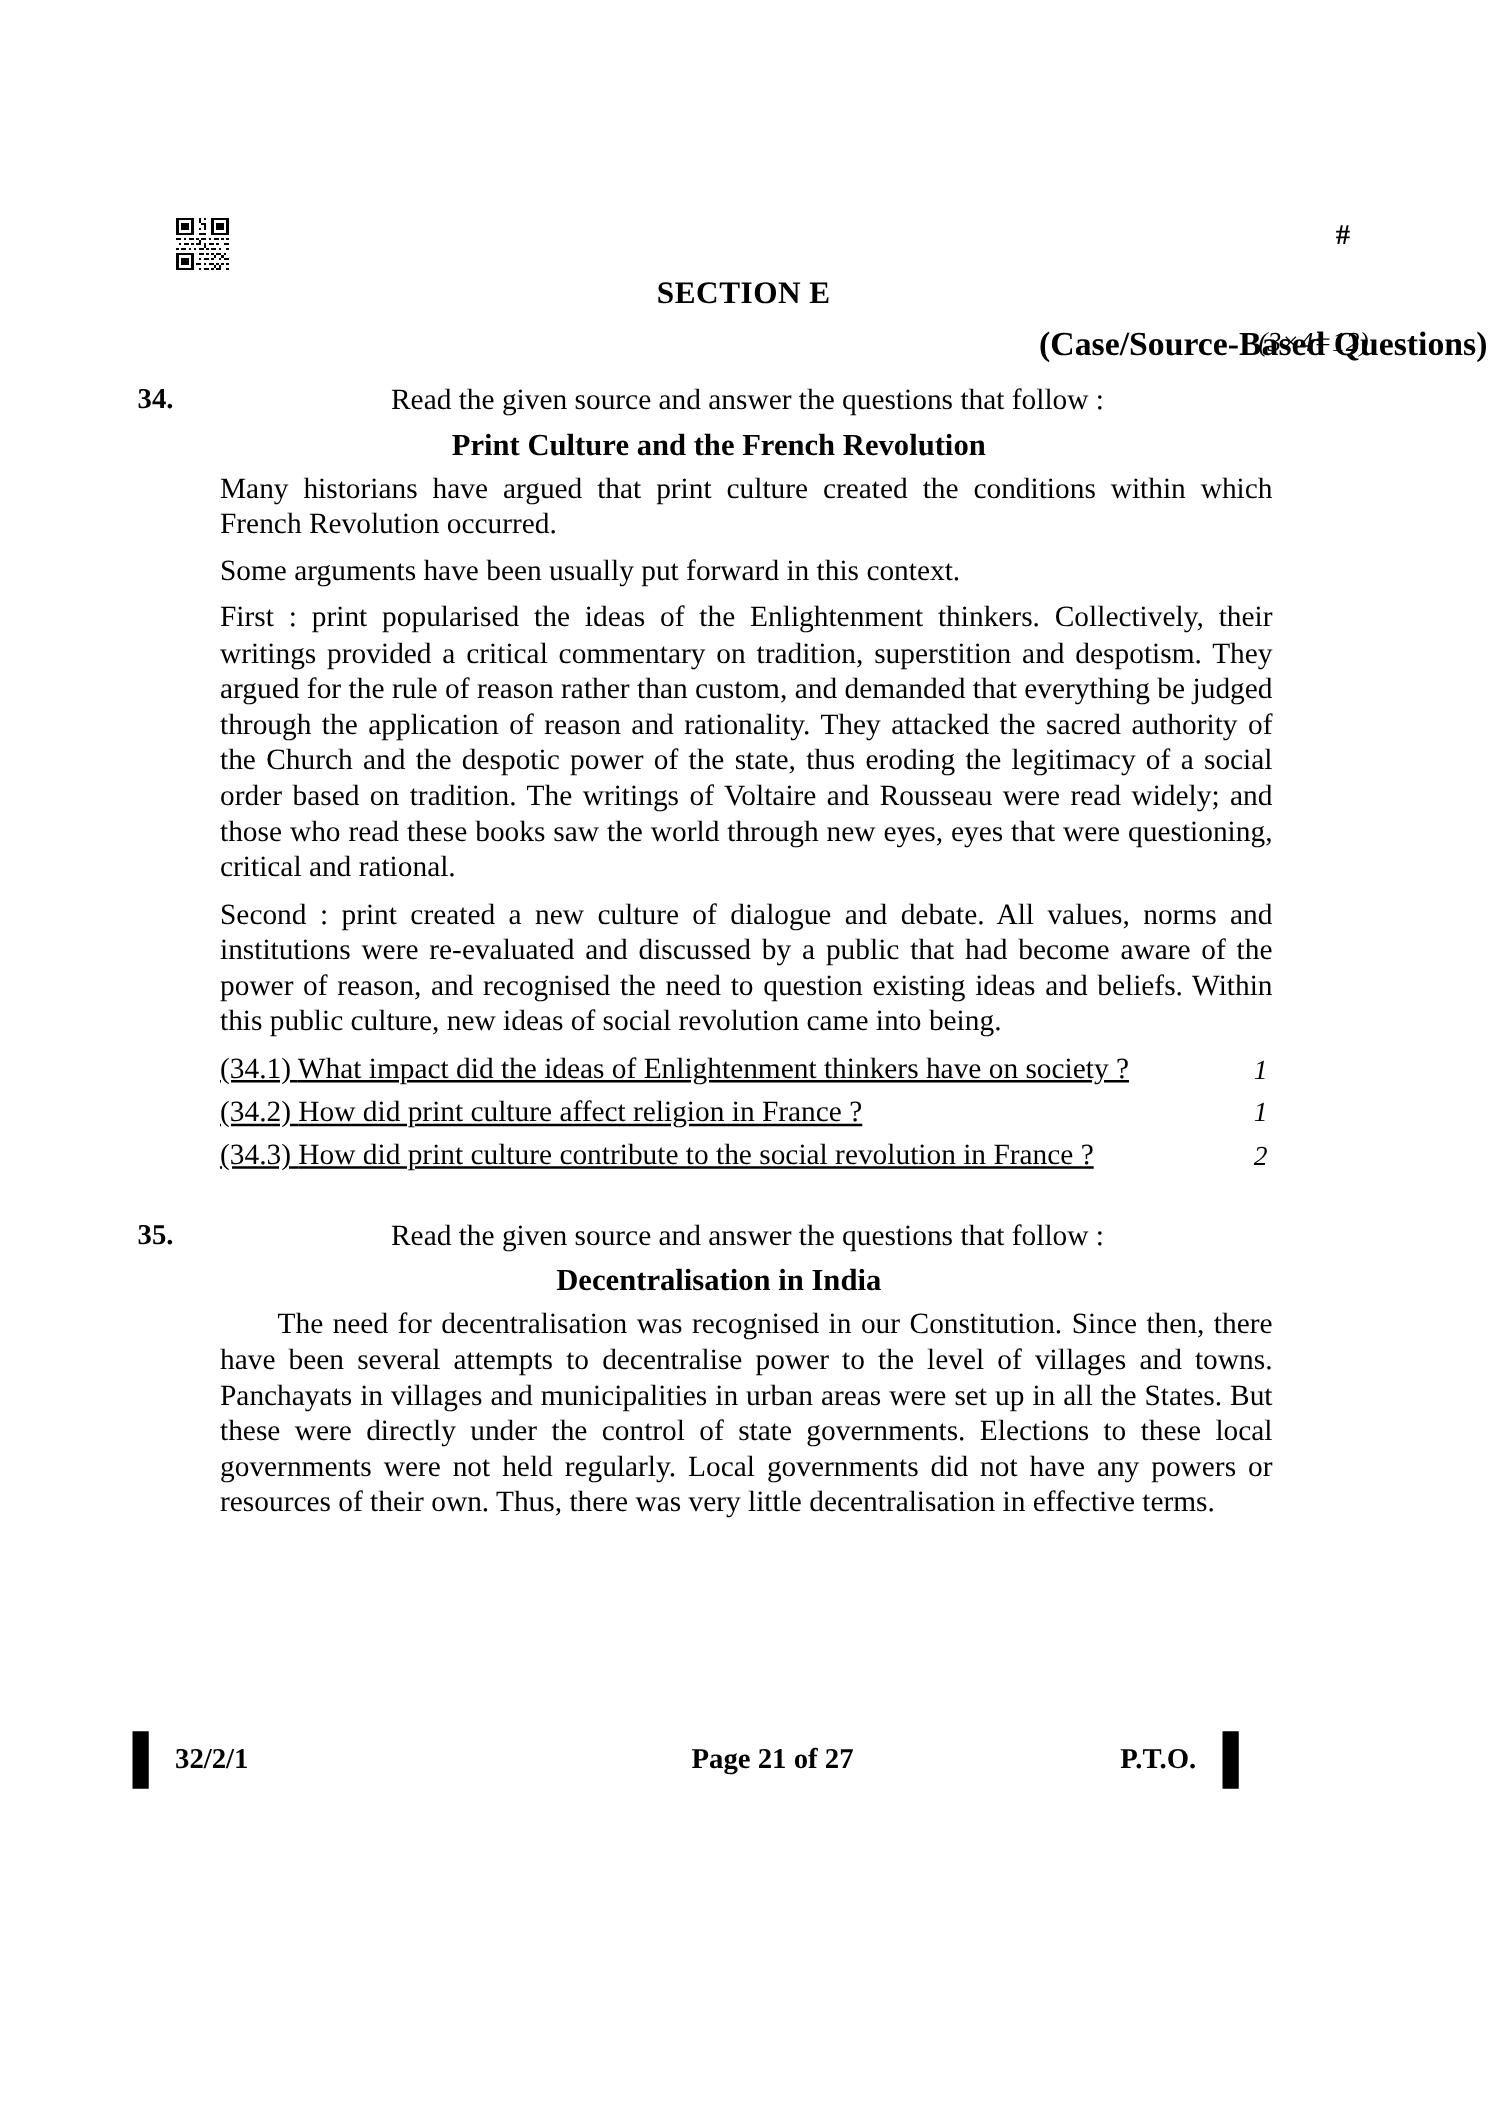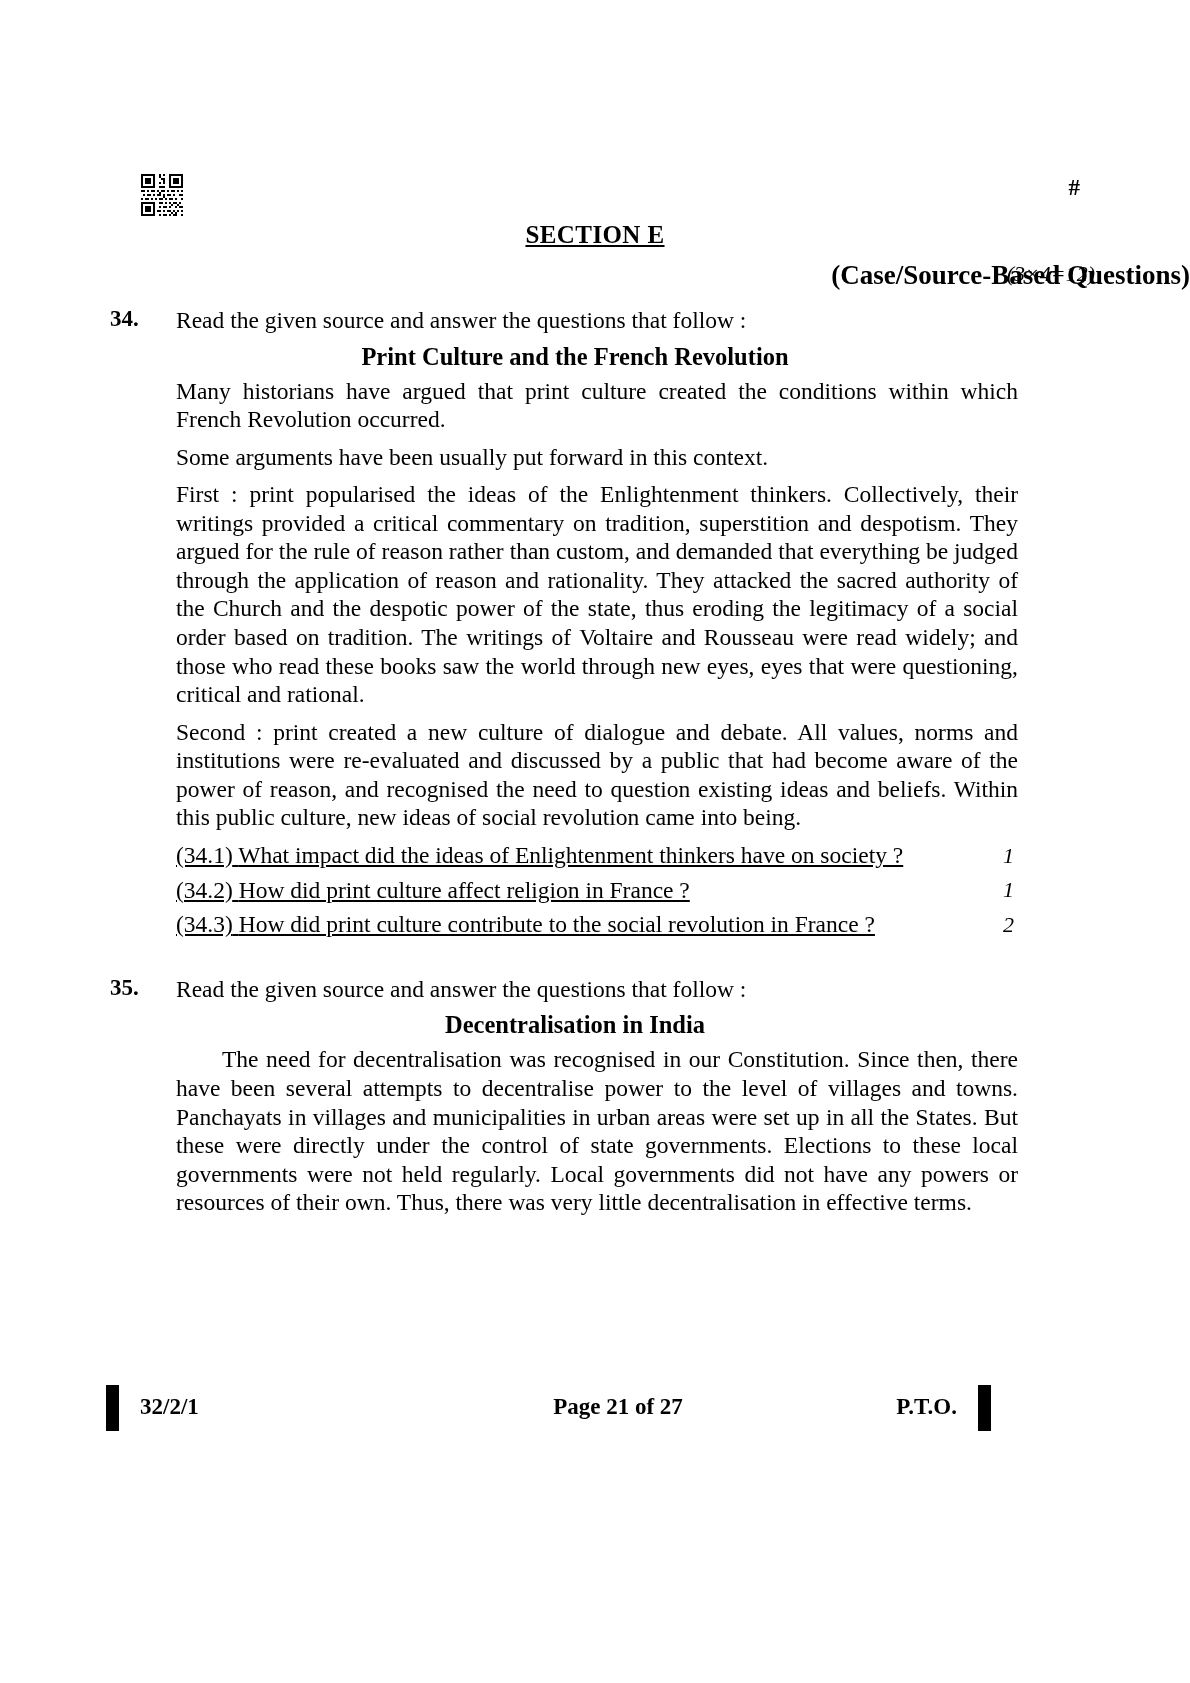--- a/index.html
+++ b/index.html
@@ -45,21 +45,20 @@
 
   .section-title {
     position: absolute;
     left: 0;
     top: 221px;
     width: 1190px;
     text-align: center;
     font-size: 25px;
     font-weight: 700;
     letter-spacing: 0.4px;
-    text-decoration: underline;
   }
   .section-sub {
     position: absolute;
     left: 0;
     top: 260px;
     width: 1190px;
     text-align: right;
     font-size: 27px;
     font-weight: 700;
   }
@@ -90,20 +89,21 @@
     left: 0;
     top: 0;
     width: 62px;
     font-size: 23px;
     font-weight: 700;
   }
   .q-stem {
     margin-left: 66px;
     font-size: 23.5px;
     line-height: 1.22;
+    text-align: center;
   }
 
   .src-title {
     text-align: center;
     font-size: 24.5px;
     font-weight: 700;
     margin: 8px 0 6px 66px;
     margin-right: 46px;
   }
 

